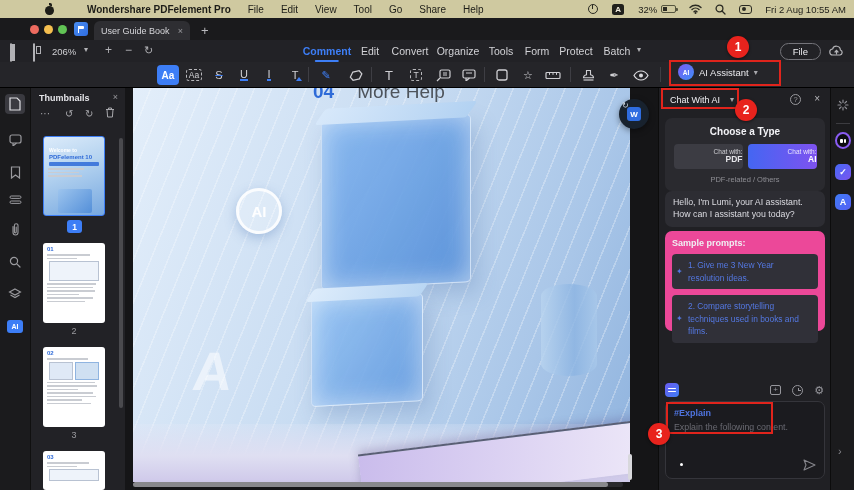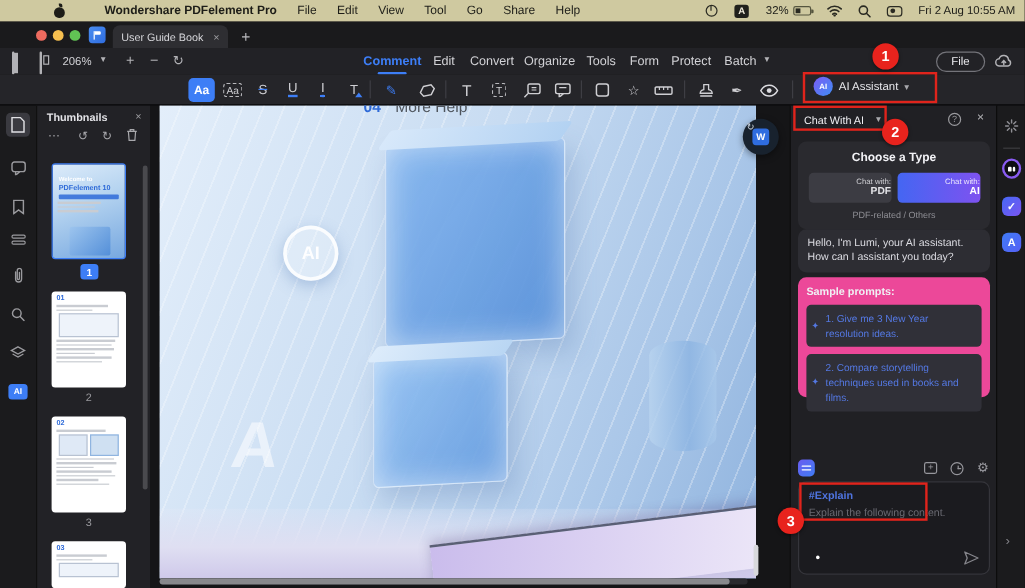--- a/index.html
+++ b/index.html
@@ -91,21 +91,21 @@
   .pagenum{position:absolute;width:62px;left:12px;text-align:center;font-size:9px;color:#9a9a9e}
   .badge1{position:absolute;left:36px;top:132px;width:15px;height:13px;background:#3d7ef6;border-radius:3px;
     color:#fff;font-size:8.5px;font-weight:bold;display:flex;align-items:center;justify-content:center}
   .tscroll{position:absolute;right:2px;top:50px;width:4px;height:270px;background:#4a4a4e;border-radius:2px}
   .minihead{color:#2f6bd8;font-weight:bold;font-size:6px;margin:3px 4px 1px}
 
   .docarea{flex:1;background:#151517;position:relative}
   .page{position:absolute;left:8px;top:0;width:497px;height:394px;overflow:hidden;
     background:linear-gradient(110deg,#e3eefa 0%,#c8dcf2 45%,#a9c6e8 78%,#8fb3de 100%)}
   .streaks{position:absolute;inset:0;background:repeating-linear-gradient(112deg,rgba(255,255,255,.28) 0 1.5px,rgba(255,255,255,0) 1.5px 16px)}
-  .chapter{position:absolute;left:170px;top:-7px;font-size:13px;display:flex;gap:12px}
+  .chapter{position:absolute;left:180px;top:-7px;font-size:19px;display:flex;gap:23px}
   .chapnum{color:#2f6bd8;font-weight:bold}
   .chaptitle{color:#4e545c}
   .cube{position:absolute;border:1px solid rgba(255,255,255,.65);border-radius:5px;
     box-shadow:inset 0 0 26px rgba(255,255,255,.55), 6px 10px 22px rgba(60,100,160,.25)}
   .cube1{left:188px;top:30px;width:150px;height:168px;background:linear-gradient(125deg,rgba(133,182,238,.95),rgba(84,142,216,.92));transform:skewY(-3deg)}
   .cube1::before{content:"";position:absolute;left:-2px;top:-14px;width:152px;height:16px;background:linear-gradient(90deg,#d7e8fa,#b3d2f2);transform:skewX(-35deg);border-radius:3px}
   .cube2{left:178px;top:208px;width:112px;height:108px;background:linear-gradient(125deg,rgba(150,195,242,.95),rgba(96,152,222,.9));transform:skewY(-3deg)}
   .cube2::before{content:"";position:absolute;left:-2px;top:-11px;width:114px;height:13px;background:linear-gradient(90deg,#ddecfb,#b9d6f3);transform:skewX(-35deg);border-radius:3px}
   .cyl{position:absolute;left:408px;top:196px;width:56px;height:92px;background:linear-gradient(90deg,#b9d4ef,#8cb4e2 60%,#a8c8ea);border-radius:28px/12px;opacity:.8}
   .aiemblem{position:absolute;left:103px;top:100px;width:46px;height:46px;border-radius:50%;

